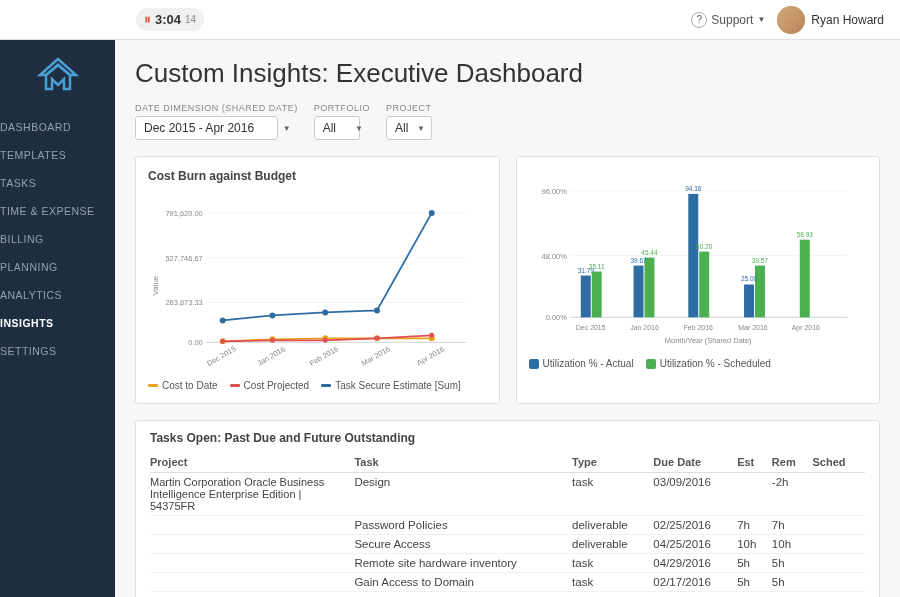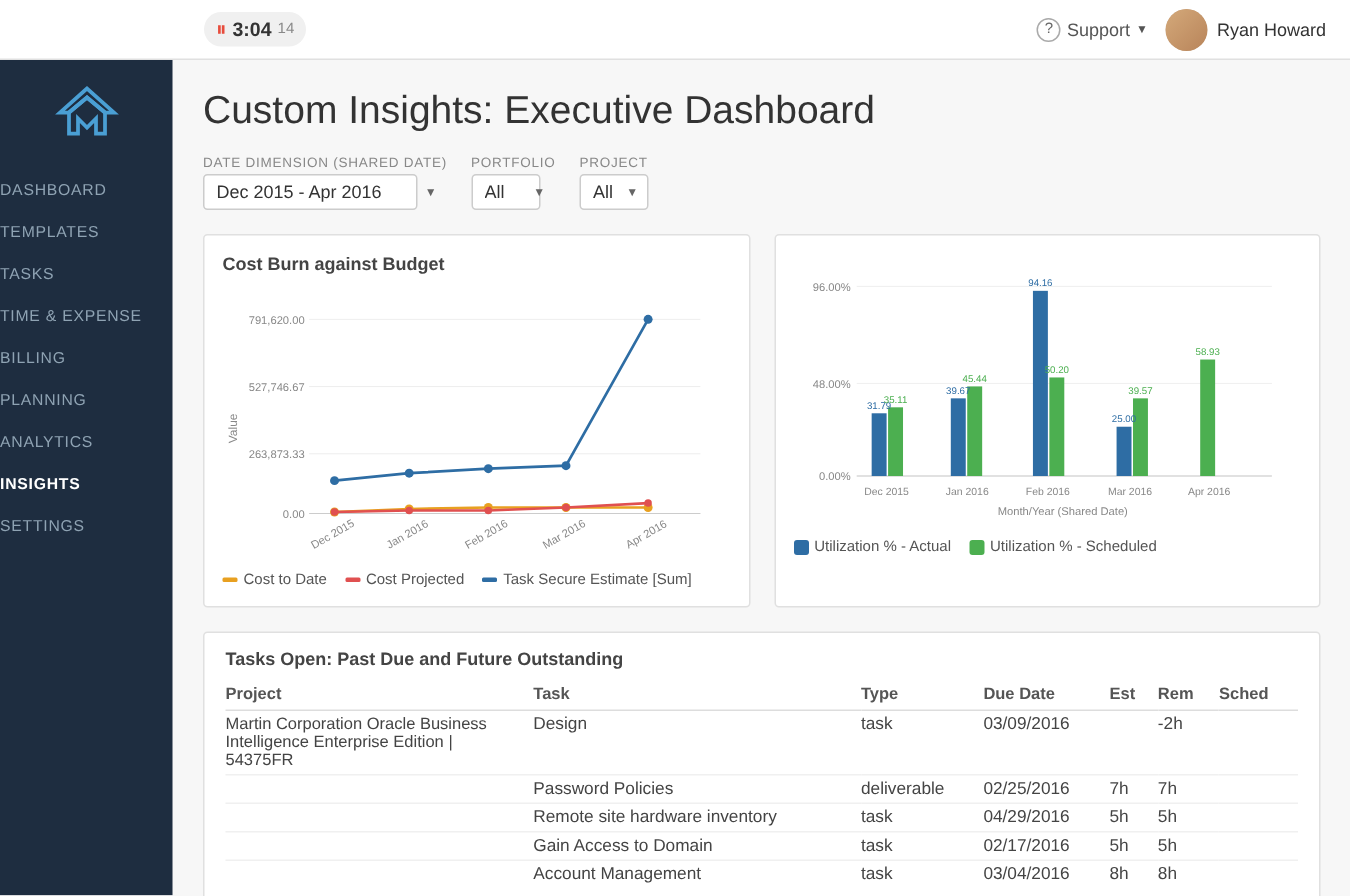--- a/index.html
+++ b/index.html
@@ -384,20 +384,29 @@
               <td style="max-width: 160px; font-size: 11px;"></td>
               <td>Password Policies</td>
               <td>deliverable</td>
               <td>02/25/2016</td>
               <td>7h</td>
               <td>7h</td>
               <td></td>
             </tr>
             <tr>
               <td style="max-width: 160px; font-size: 11px;"></td>
+              <td>Secure Access</td>
+              <td>deliverable</td>
+              <td>04/25/2016</td>
+              <td>10h</td>
+              <td>10h</td>
+              <td></td>
+            </tr>
+            <tr>
+              <td style="max-width: 160px; font-size: 11px;"></td>
               <td>Remote site hardware inventory</td>
               <td>task</td>
               <td>04/29/2016</td>
               <td>5h</td>
               <td>5h</td>
               <td></td>
             </tr>
             <tr>
               <td style="max-width: 160px; font-size: 11px;"></td>
               <td>Gain Access to Domain</td>

